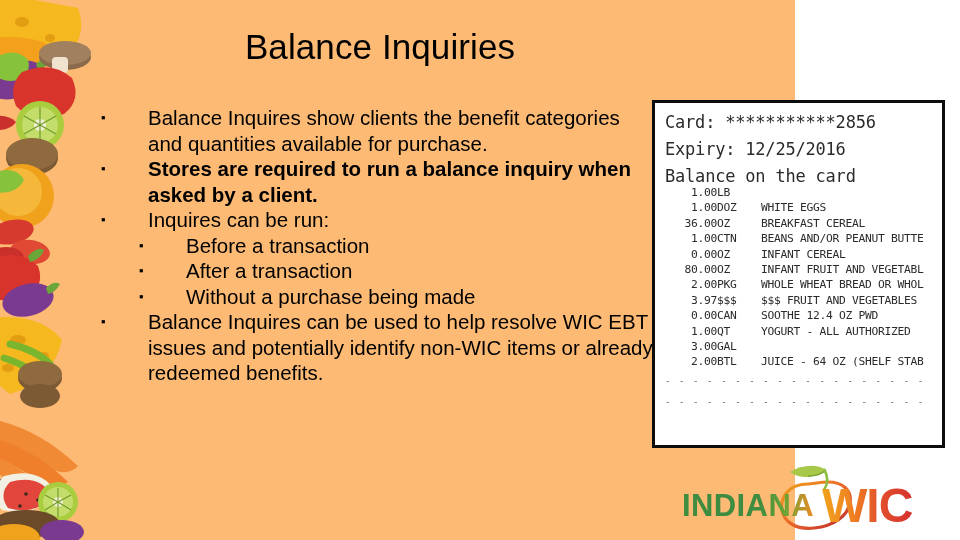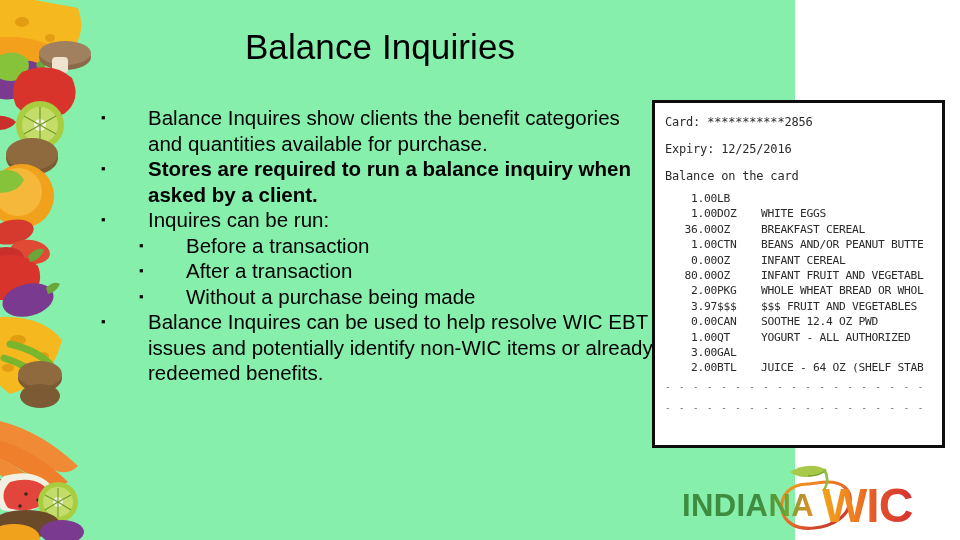--- a/index.html
+++ b/index.html
@@ -5,21 +5,21 @@
   * { box-sizing: border-box; margin: 0; padding: 0; }
   html, body {
     width: 960px; height: 540px;
     background: #ffffff;
     font-family: "Liberation Sans", sans-serif;
     overflow: hidden;
   }
   .slide {
     position: relative;
     width: 795px; height: 540px;
-    background: #86efac;
+    background: #fdba74;
   }
 
   
   .food-border {
     position: absolute;
     left: 0; top: 0;
     width: 102px; height: 540px;
     overflow: hidden;
   }
   .food-border svg { display: block; }
@@ -83,28 +83,28 @@
   .rcpt-dash {
     font-size: 9px;
     letter-spacing: 1.0px;
     color: #5a5a5a;
     line-height: 12px;
     white-space: nowrap;
     overflow: hidden;
     height: 12px;
   }
   .rcpt-line {
-    font-size: 12px;
+    font-size: 17px;
     line-height: 14px;
     white-space: nowrap;
     letter-spacing: -0.2px;
   }
   .rcpt-gap { height: 13px; }
   .rcpt-gap-sm { height: 9px; }
-  .rcpt-items { margin-top: 8px; }
+  .rcpt-items { margin-top: 2px; }
   .rcpt-item {
     font-size: 11.3px;
     line-height: 15.4px;
     white-space: nowrap;
     letter-spacing: -0.3px;
     display: flex;
   }
   .ri-qty { width: 52px; text-align: right; }
   .ri-unit { width: 44px; }
   .ri-desc { flex: 1; }

